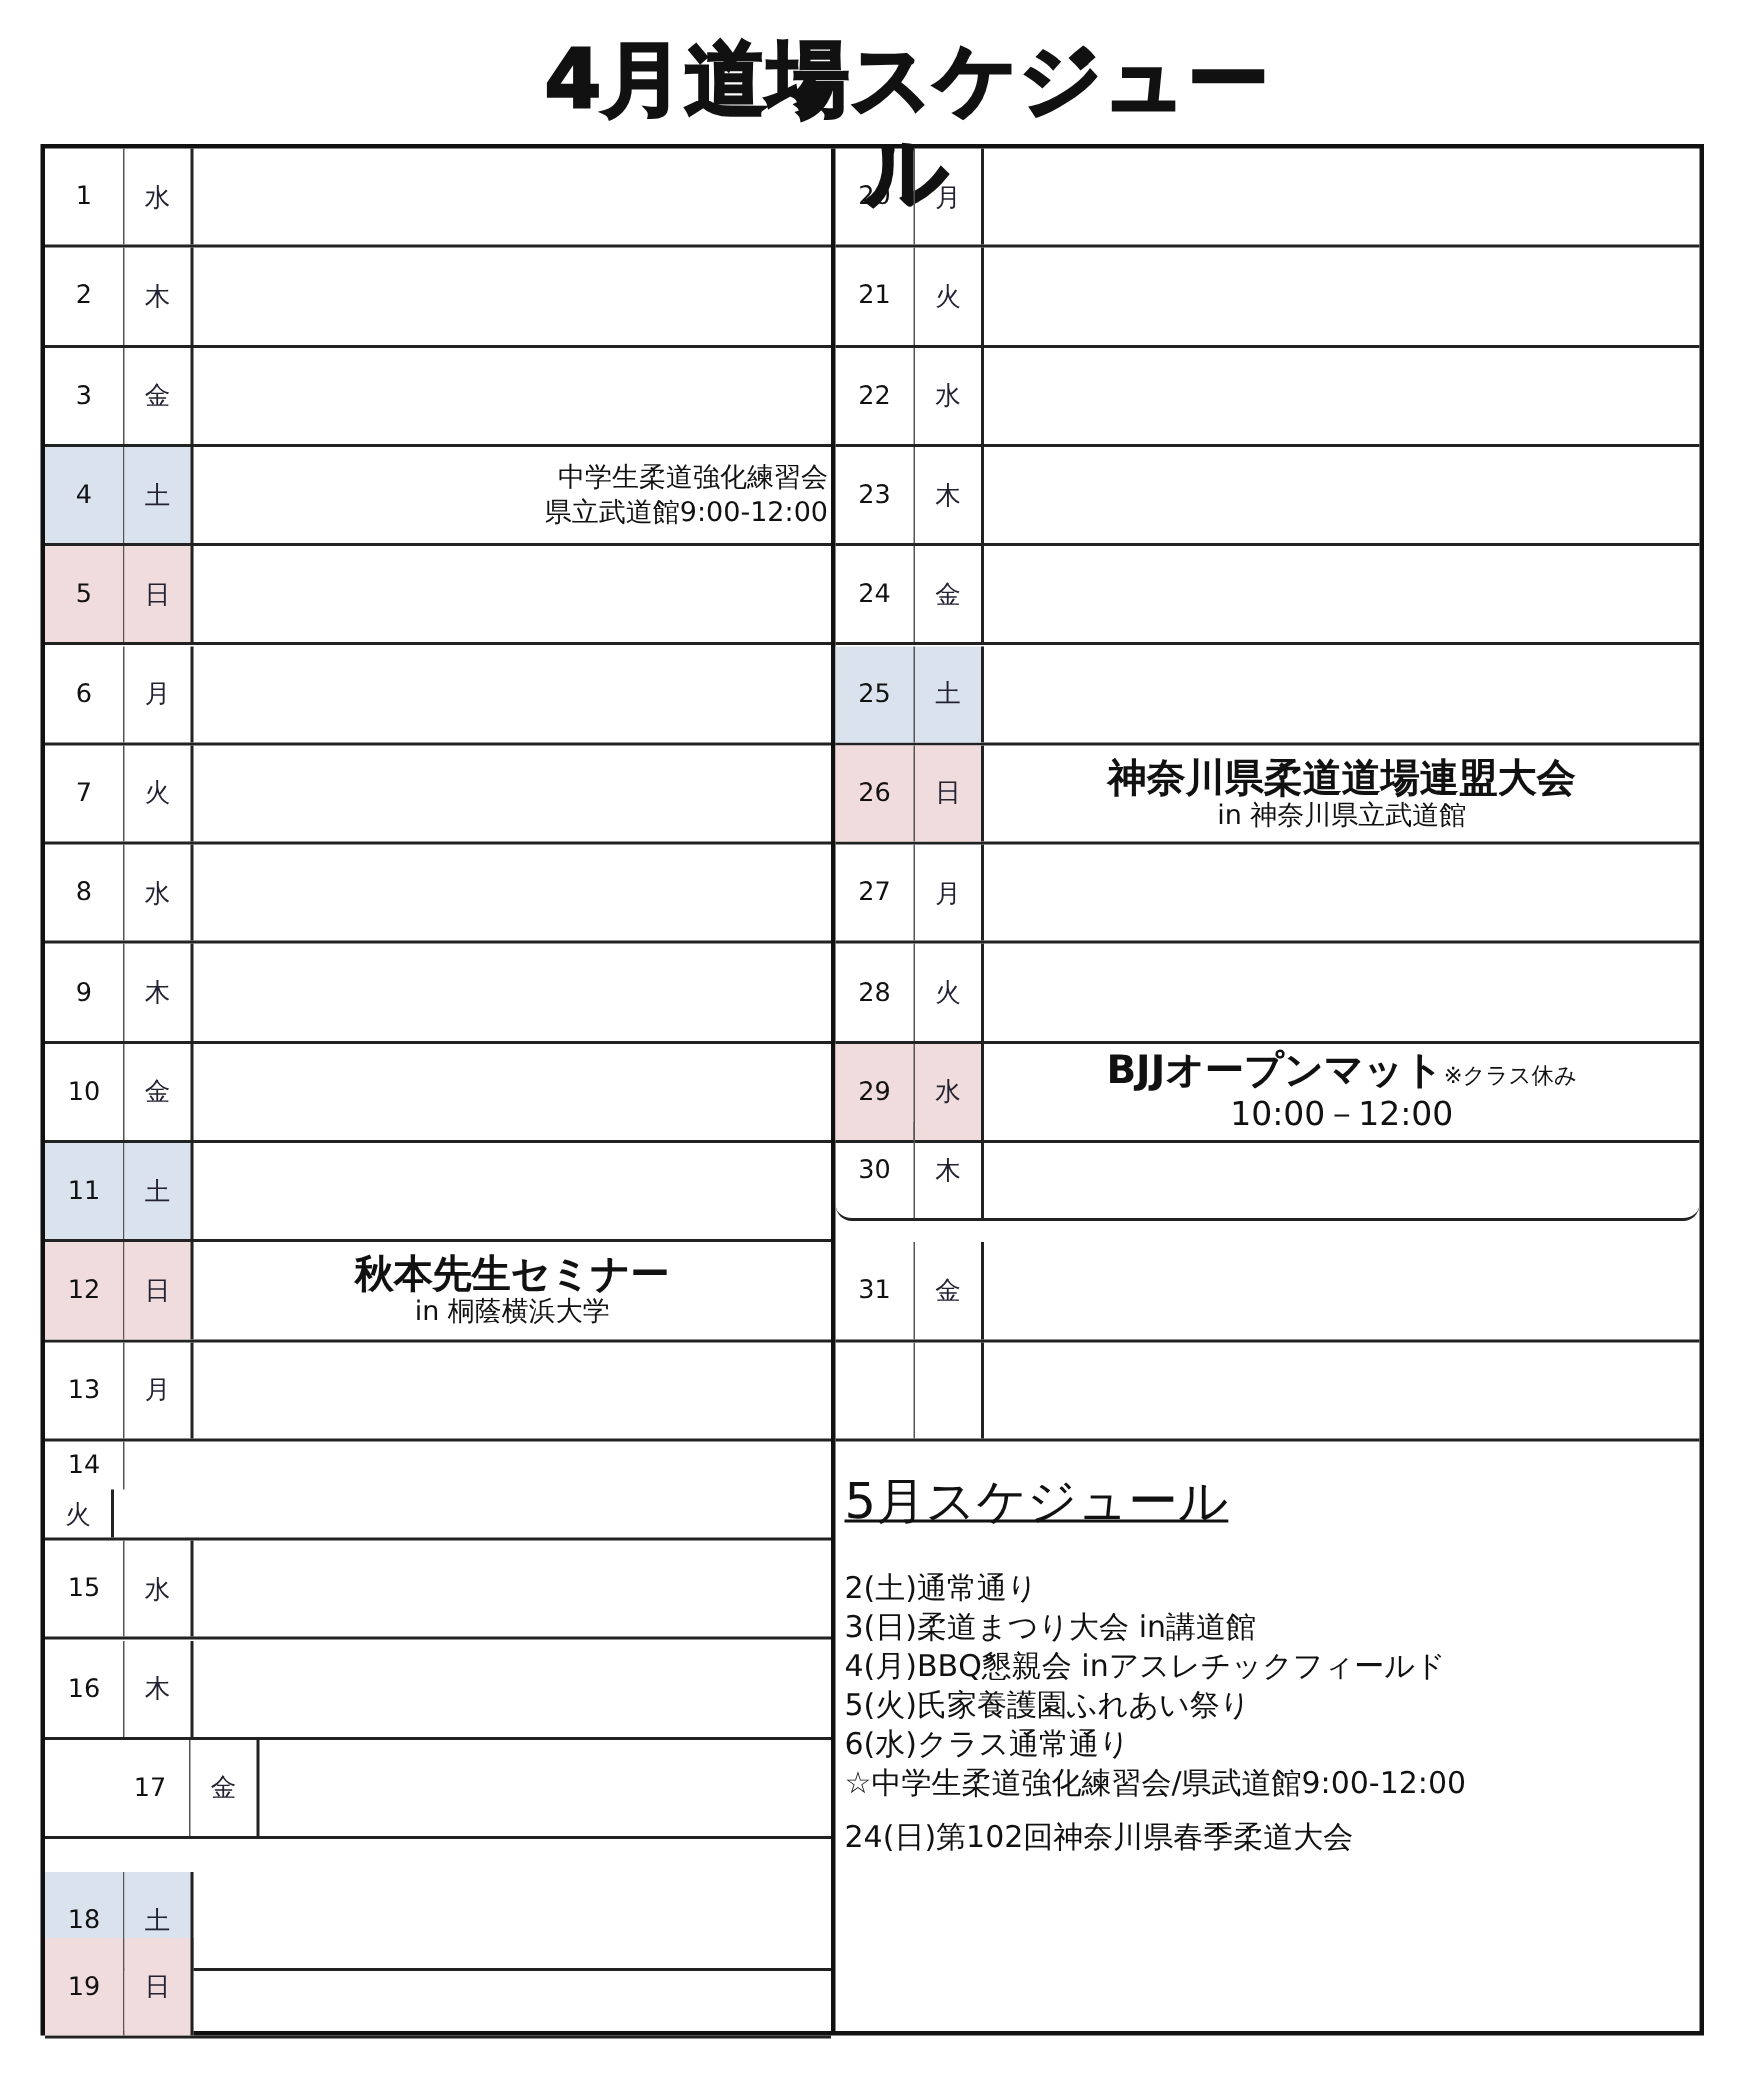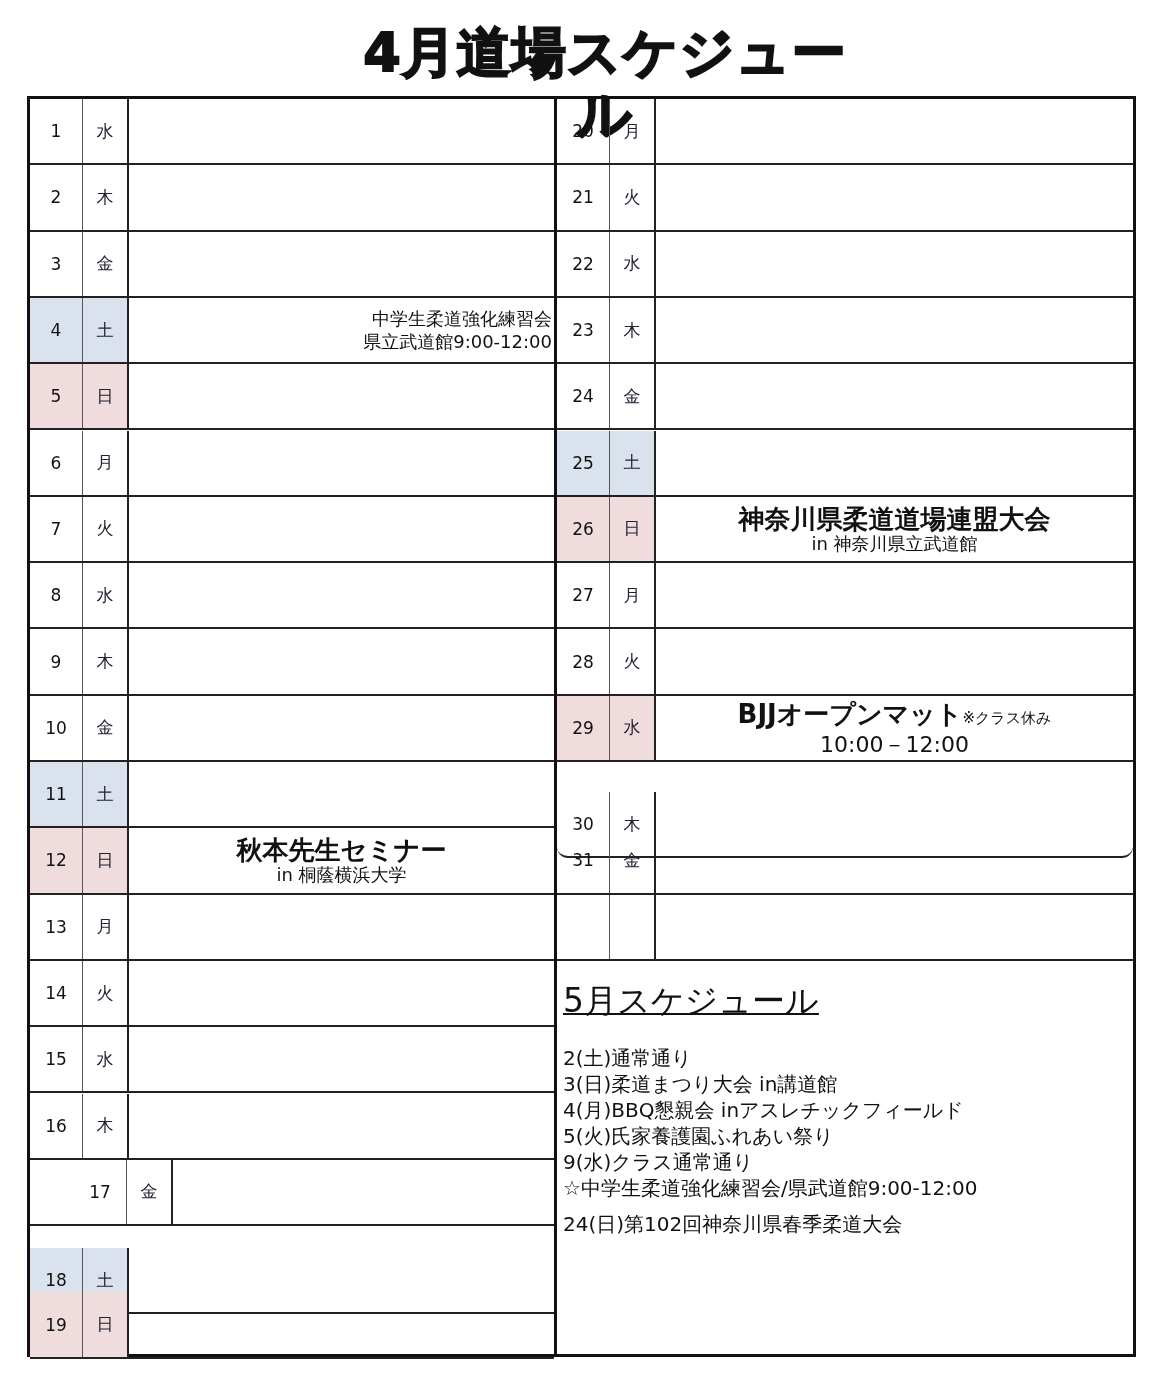--- a/index.html
+++ b/index.html
@@ -95,21 +95,21 @@
         <div class="cell ev">
           <div class="ev-main"><span>秋本先生セミナー</span></div>
           <div class="ev-sub">in 桐蔭横浜大学</div>
         </div>
       </div>
       <div class="row" style="top: 795.6px; width: 100%;">
         <div class="cell num">13</div>
         <div class="cell dow">月</div>
         <div class="cell ev"></div>
       </div>
-      <div class="row" style="top: 861.9px; width: 100%;">
+      <div class="row" style="top: 861.9px; width: 100%; flex-direction: column;">
         <div class="cell num">14</div>
         <div class="cell dow">火</div>
         <div class="cell ev"></div>
       </div>
       <div class="row" style="top: 928.2px; width: 100%;">
         <div class="cell num">15</div>
         <div class="cell dow">水</div>
         <div class="cell ev"></div>
       </div>
       <div class="row" style="top: 994.5px; width: 100%;">
@@ -184,21 +184,21 @@
         <div class="cell ev"></div>
       </div>
       <div class="row" style="top: 596.7px; width: 100%;">
         <div class="cell num sun">29</div>
         <div class="cell dow sun">水</div>
         <div class="cell ev">
           <div class="ev-main"><span>BJJオープンマット</span><span class="ev-note">※クラス休み</span></div>
           <div class="ev-sub" style="font-size: 22px; line-height: 24px;">10:00－12:00</div>
         </div>
       </div>
-      <div class="row" style="top: 693px; width: 100%; border-radius: 11px;">
+      <div class="row" style="top: 649px; width: 100%; border-radius: 11px;">
         <div class="cell num">30</div>
         <div class="cell dow">木</div>
         <div class="cell ev"></div>
       </div>
       <div class="row" style="top: 729.3px; width: 100%;">
         <div class="cell num">31</div>
         <div class="cell dow">金</div>
         <div class="cell ev"></div>
       </div>
       <div class="row" style="top: 795.6px; width: 100%;">
@@ -207,18 +207,18 @@
         <div class="cell ev"></div>
       </div>
     </div>
   <div class="may">
     <div class="may-title">5月スケジュール</div>
     <div class="may-list" id="maylist">
         <div>2(土)通常通り</div>
         <div>3(日)柔道まつり大会 in講道館</div>
         <div>4(月)BBQ懇親会 inアスレチックフィールド</div>
         <div>5(火)氏家養護園ふれあい祭り</div>
-        <div>9(水)クラス通常通り</div>
+        <div>6(水)クラス通常通り</div>
         <div>☆中学生柔道強化練習会/県武道館9:00-12:00</div>
       </div>
     <div class="may-extra">24(日)第102回神奈川県春季柔道大会</div>
   </div>
 </div>
 
 </body></html>

